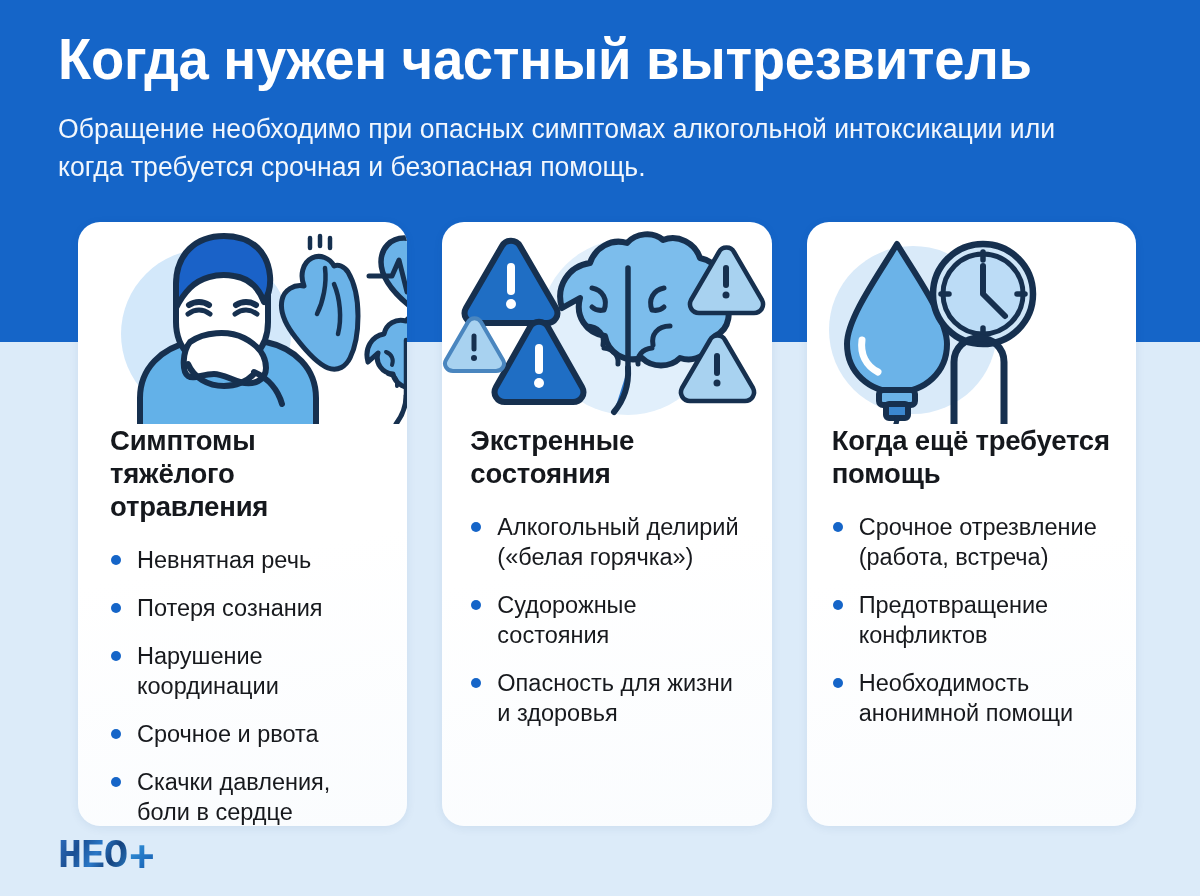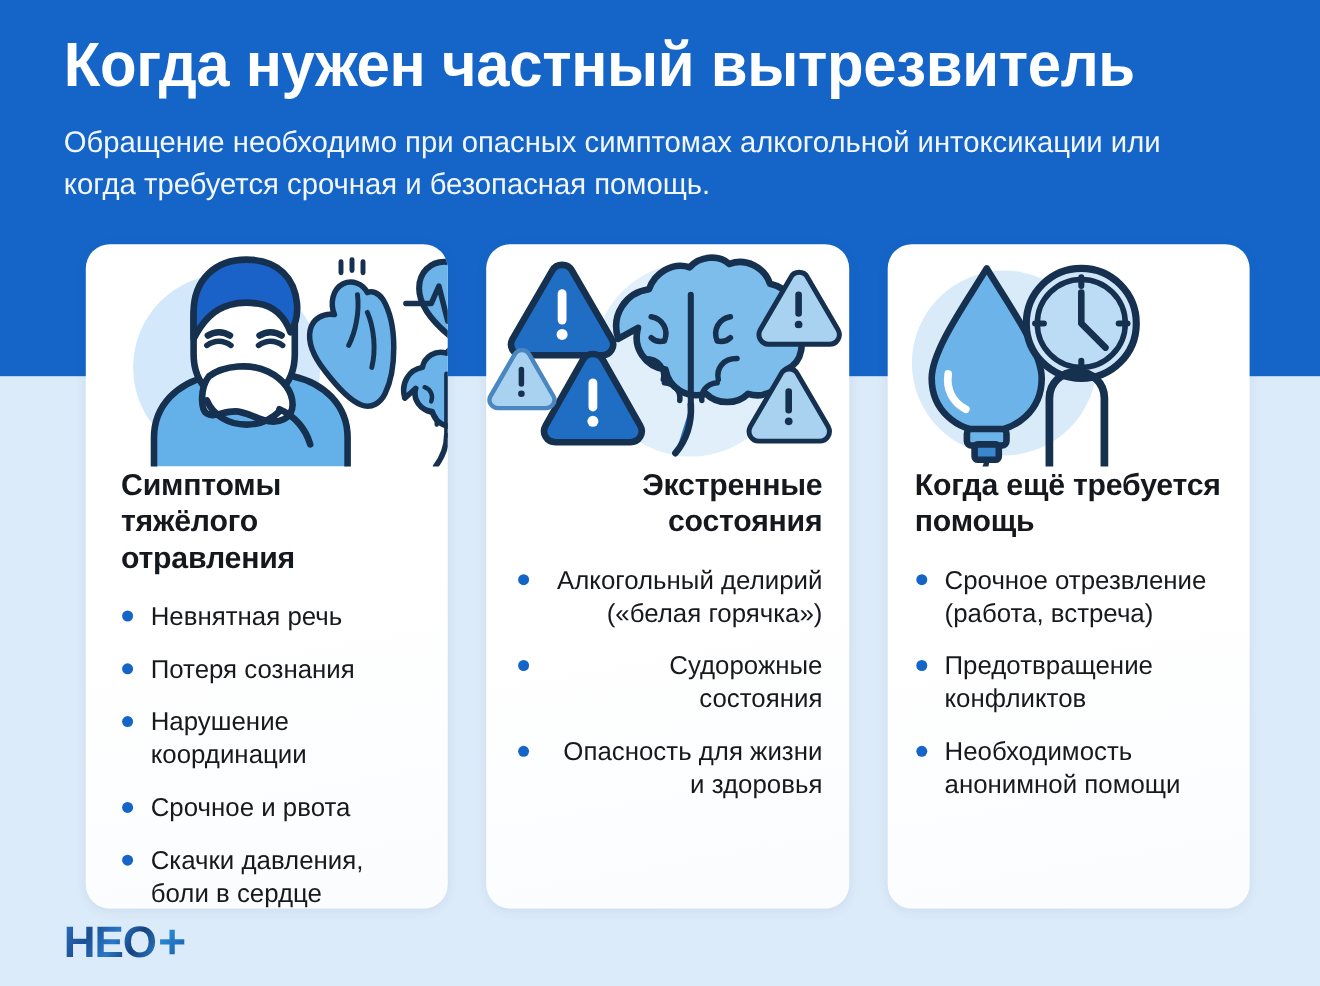--- a/index.html
+++ b/index.html
@@ -138,38 +138,38 @@
     left: 1px;
     top: 10px;
     width: 10px;
     height: 10px;
     border-radius: 50%;
     background: #1565c8;
   }
 
   
   .card--1 .card-body { padding-left: 32px; }
-  .card--2 .card-body { padding-left: 28px; text-align: right; }
+  .card--2 .card-body { padding-left: 28px; }
   .card--3 .card-body { padding-left: 25px; padding-right: 12px; }
 
   
   .logo {
     position: absolute;
     left: 58px;
     top: 836px;
     height: 42px;
     display: flex;
     align-items: center;
   }
   .logo-text {
     font-size: 40px;
     font-weight: 700;
     letter-spacing: -1px;
     line-height: 42px;
-    font-family: Liberation Sans, sans-serif;
+    font-family: Liberation Mono, monospace;
     background: linear-gradient(120deg, #2f6fc0 0%, #1b4f93 28%, #2a78c8 52%, #15427e 72%, #2e86d0 100%);
     -webkit-background-clip: text;
     background-clip: text;
     color: transparent;
     text-align: right;
   }
   .logo-plus {
     margin-left: 2px;
     font-size: 44px;
     font-weight: 700;

